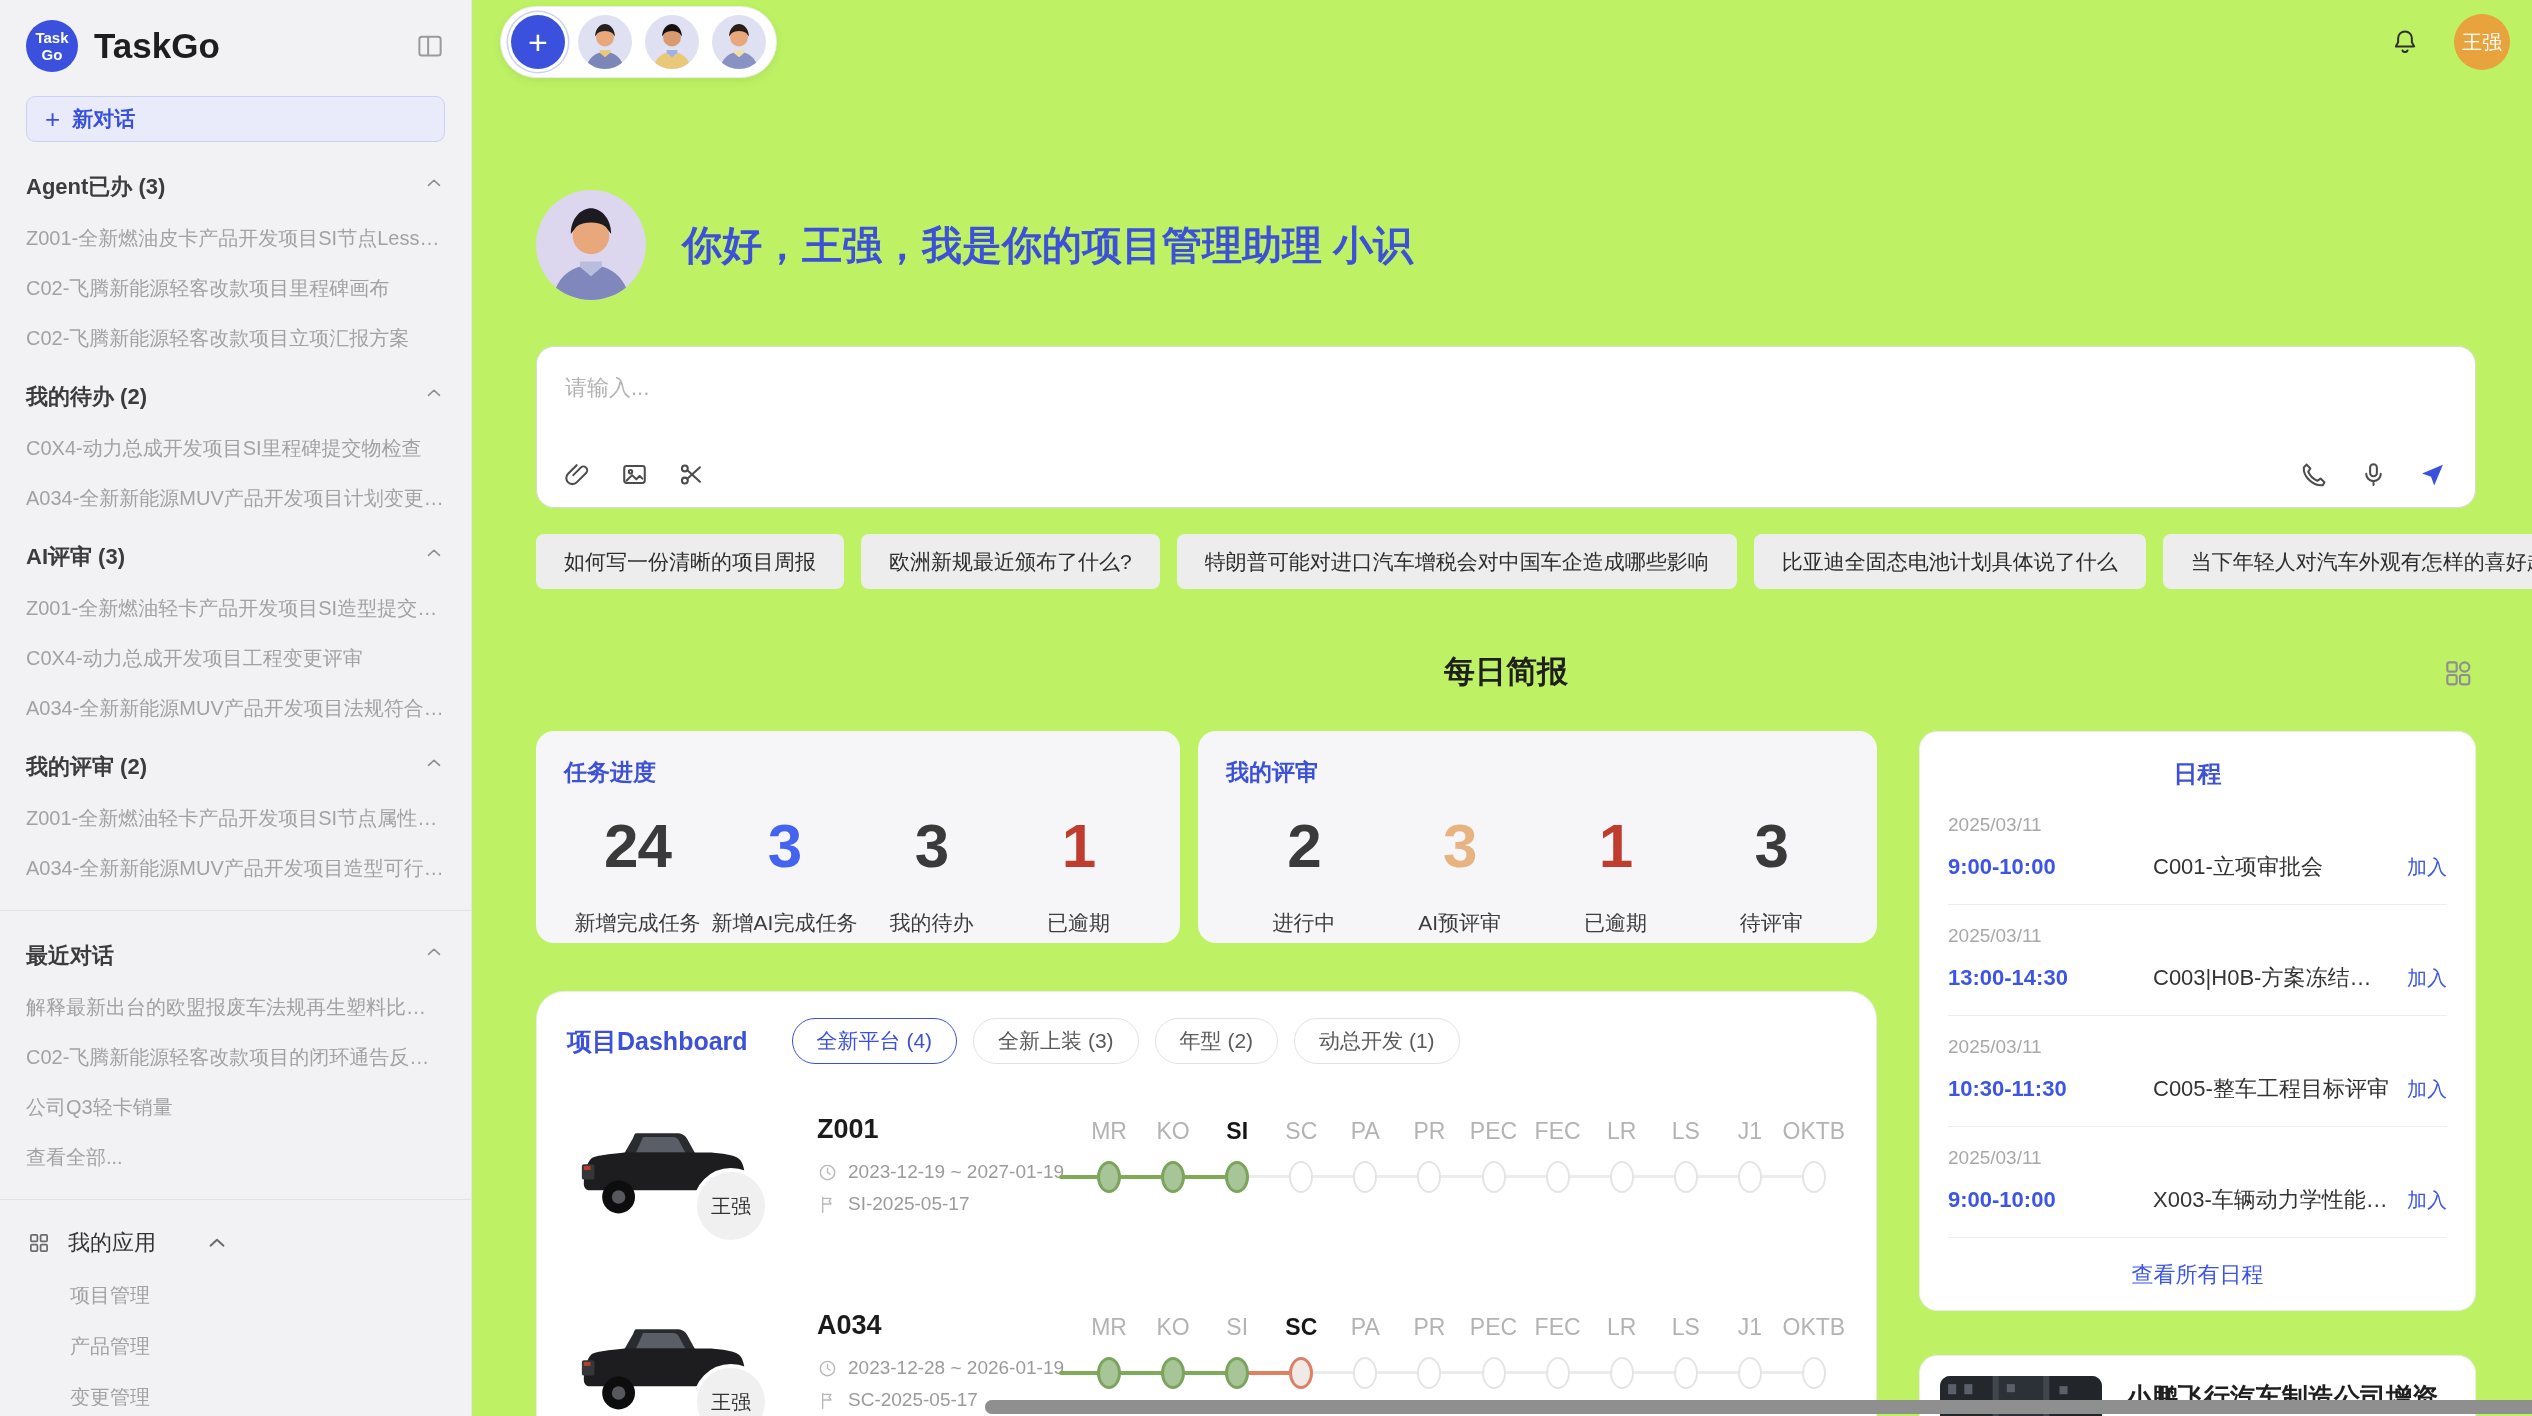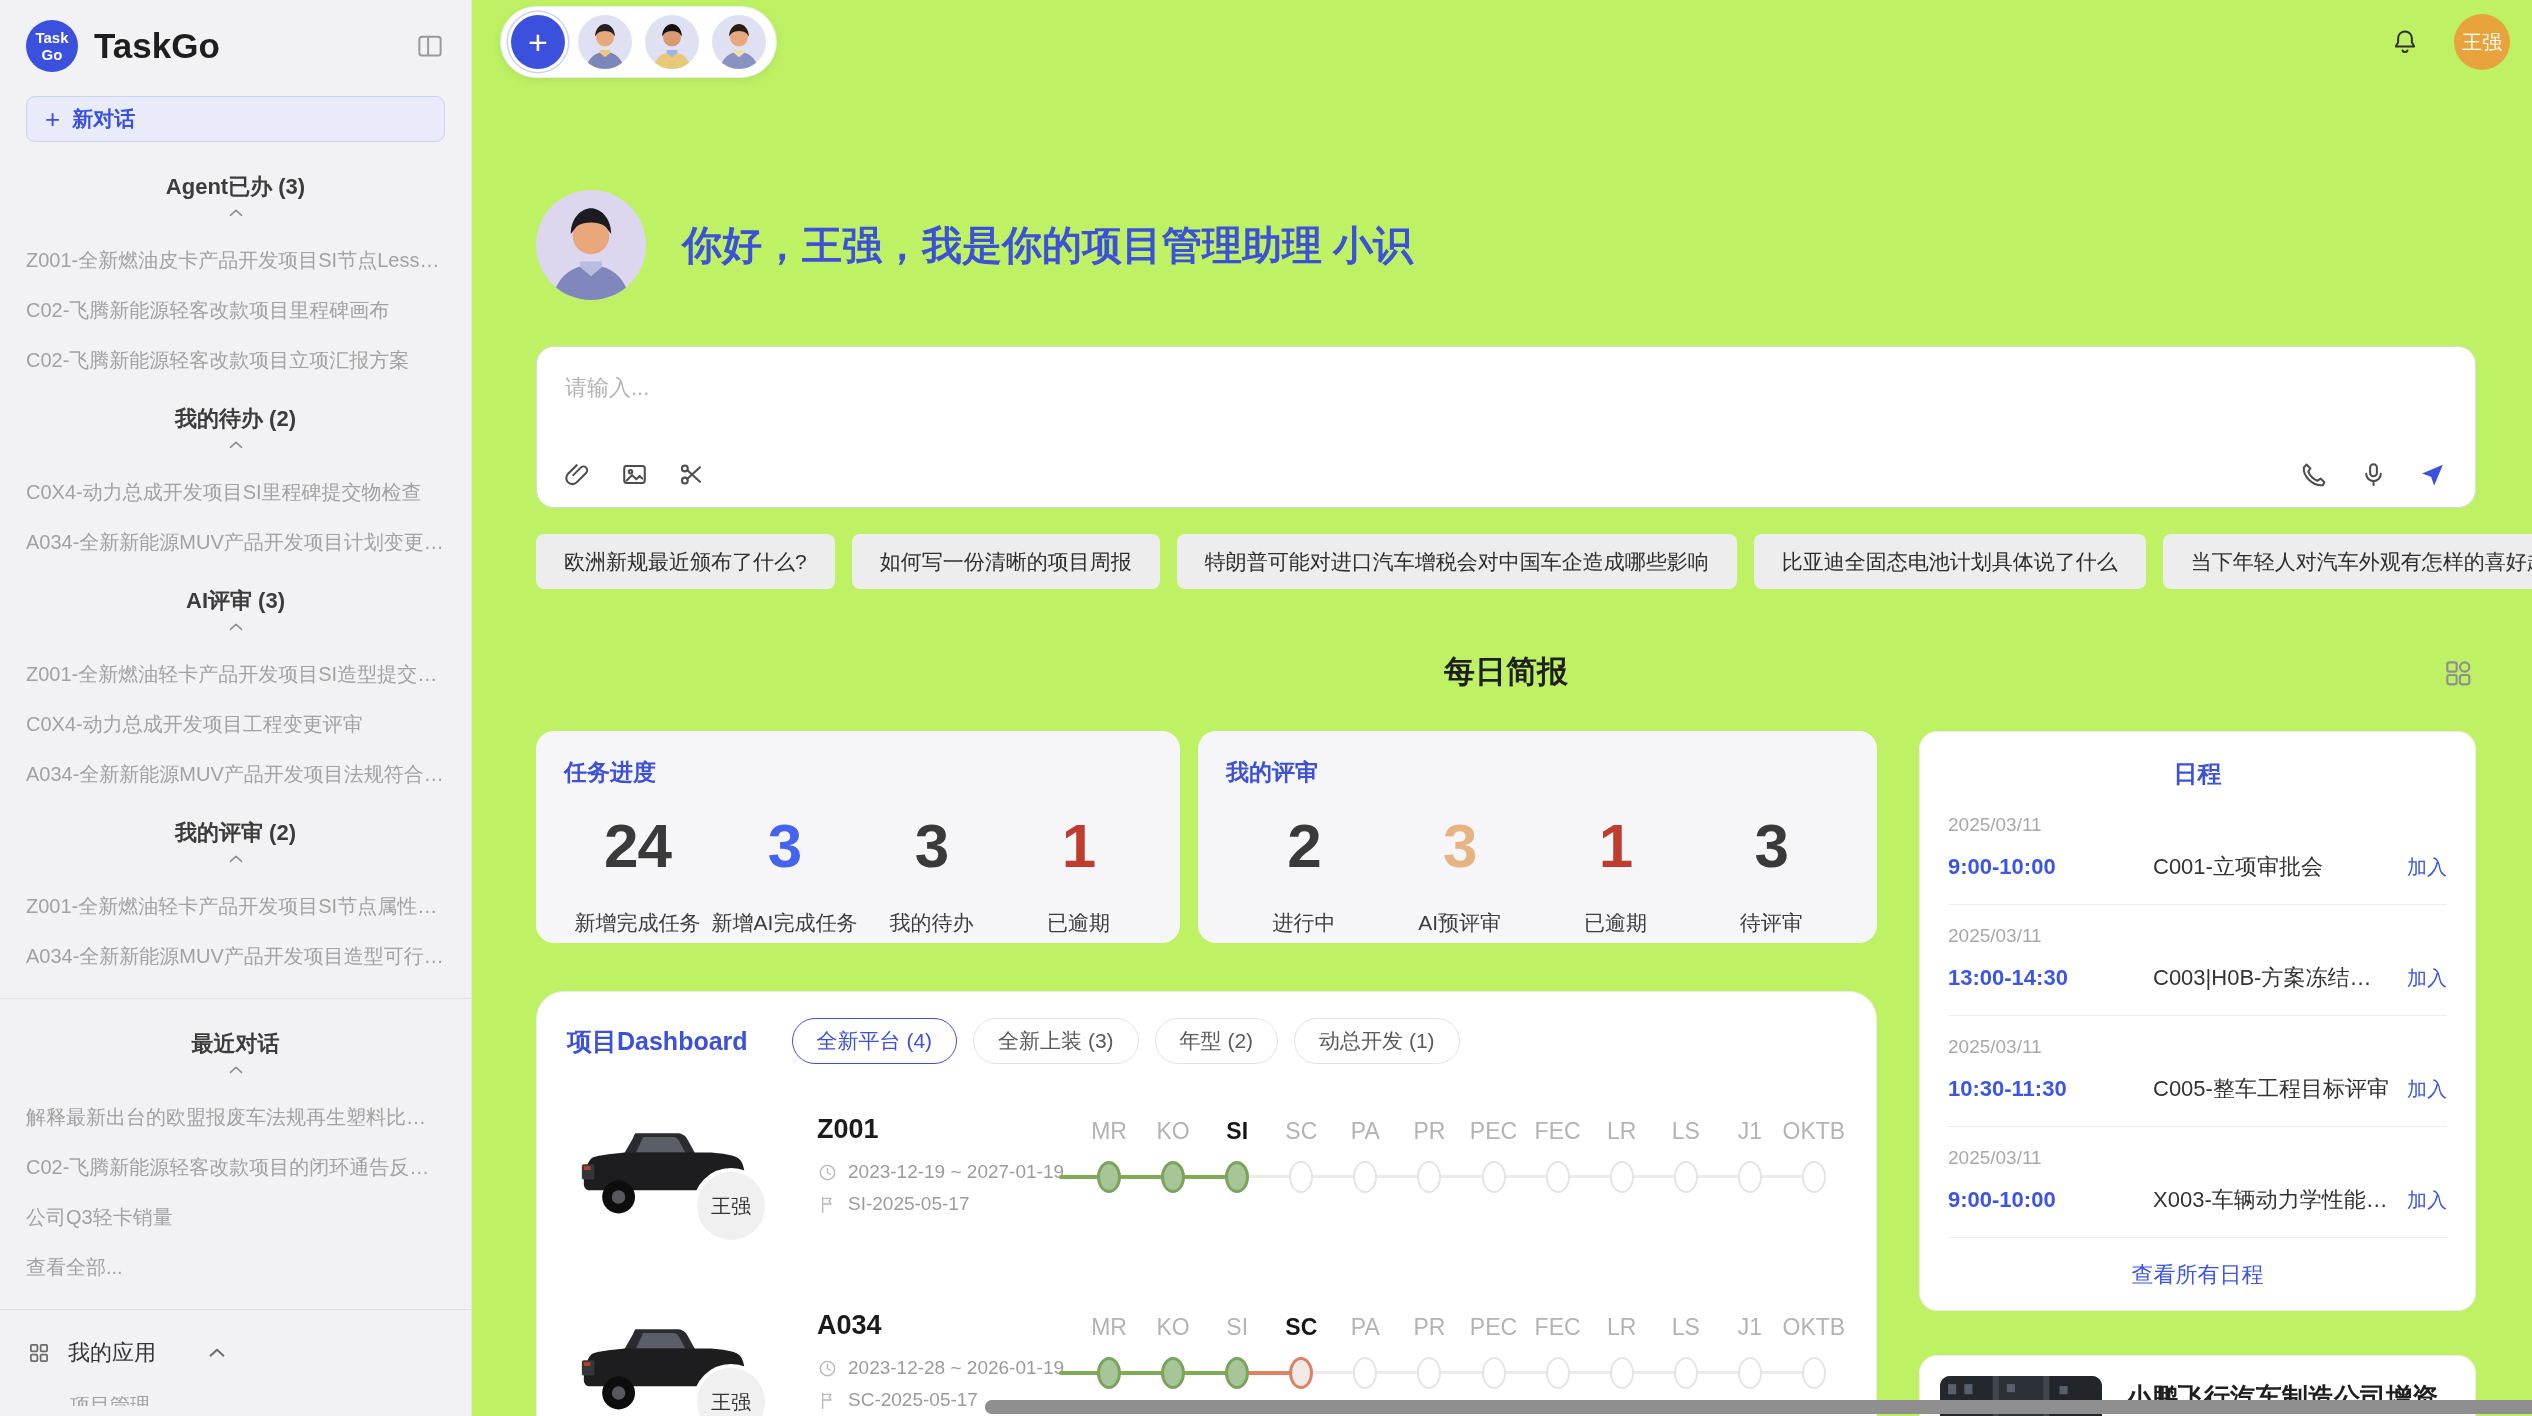--- a/index.html
+++ b/index.html
@@ -16,21 +16,21 @@
   .side-head{display:flex;align-items:center;}
   .logo{width:52px;height:52px;border-radius:50%;background:#3b50dd;color:#fff;display:flex;flex-direction:column;
         align-items:center;justify-content:center;font-size:15px;line-height:17px;font-weight:700;}
   .app-title{font-size:35px;font-weight:700;color:#1e1e1e;margin-left:16px;flex:1;}
   .collapse-btn{width:30px;height:30px;color:#9a9a9a;cursor:pointer;}
   .new-chat{margin-top:24px;height:46px;background:#e9ebfb;border:1px solid #ccd2f2;border-radius:9px;
             color:#3850e0;font-size:21px;font-weight:600;display:flex;align-items:center;padding:0 18px;gap:12px;cursor:pointer;}
   .new-chat .plus{font-size:26px;font-weight:400;}
   .side-scroll{flex:1;overflow:hidden;margin:0 -26px;padding:0 26px;}
   .side-sec{margin-top:30px;}
-  .sec-head{display:flex;align-items:center;font-size:22px;color:#3c3c3c;font-weight:600;flex-direction:column;}
+  .sec-head{display:flex;font-size:22px;color:#3c3c3c;font-weight:600;}
   .sec-head .sp{flex:1;}
   .chev{width:22px;height:22px;color:#8f8f8f;cursor:pointer;}
   .side-item{margin-top:23px;font-size:20px;color:#a2a2a2;white-space:nowrap;overflow:hidden;
              text-overflow:ellipsis;cursor:pointer;}
   .side-div{height:1px;background:#e2e2e4;margin:28px -26px 0;}
   .side-row{display:flex;align-items:center;gap:16px;margin-top:28px;font-size:22px;color:#333;cursor:pointer;}
   .side-row .ico{width:26px;height:26px;color:#6b6b6b;}
   .sub-item{margin-left:44px;margin-top:24px;font-size:20px;color:#a2a2a2;cursor:pointer;}
 
   
@@ -351,22 +351,22 @@
             </span>
           <span class="ico send">
               <svg viewBox="0 0 24 24" fill="currentColor">
                 <path d="M3.4 11.2 20.6 4l-7.2 17.2-2.6-7.4z"></path>
               </svg>
             </span>
         </div>
       </div>
 
       <div class="chips-row">
+          <div class="chip">如何写一份清晰的项目周报</div>
           <div class="chip">欧洲新规最近颁布了什么?</div>
-          <div class="chip">如何写一份清晰的项目周报</div>
           <div class="chip">特朗普可能对进口汽车增税会对中国车企造成哪些影响</div>
           <div class="chip">比亚迪全固态电池计划具体说了什么</div>
           <div class="chip">当下年轻人对汽车外观有怎样的喜好趋势</div>
         </div>
 
       <div class="briefing-head">
         <div class="briefing-title">每日简报</div>
         <div class="briefing-grid ico">
             <svg viewBox="0 0 24 24" fill="none" stroke="currentColor" stroke-width="1.6">
               <rect x="4" y="4" width="7" height="7" rx="1.5"></rect>

